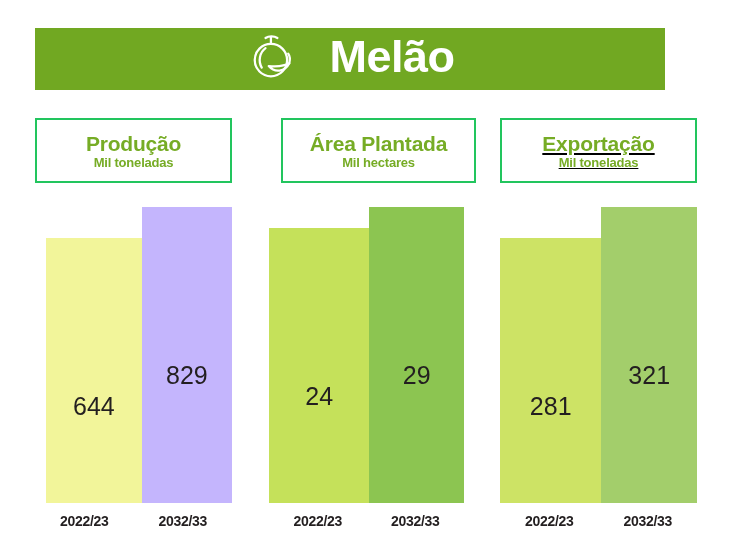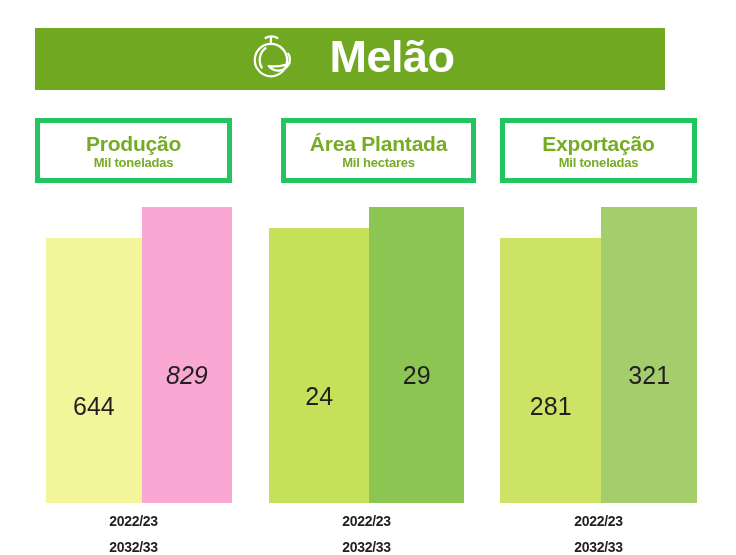--- a/index.html
+++ b/index.html
@@ -20,25 +20,25 @@
   #header-icon{width:54px;height:54px;display:block;}
   #header-title{
     color:#ffffff;font-size:45px;font-weight:600;letter-spacing:-0.5px;
     line-height:1;padding-bottom:5px;
   }
 
   
   .panel{position:absolute;top:118px;}
   #panel-0{left:35px;width:197px;}
   #panel-1{left:269px;width:195px;padding-left:12px;}
-  #panel-2{left:500px;width:197px;}
+  #panel-2{left:500px;width:197px;text-decoration:underline;}
 
   .title-box{
     box-sizing:border-box;
-    border:5px solid #22c55e;
+    border:2px solid #22c55e;
     background:#ffffff;
     height:65px;
     display:flex;flex-direction:column;align-items:center;justify-content:center;
     gap:2px;
   }
   .title-main{
     color:#76ac25;font-size:21px;font-weight:bold;line-height:1;
     letter-spacing:-0.2px;white-space:nowrap;
   }
   .title-sub{
@@ -64,21 +64,20 @@
   }
   .bar-value{
     color:#231f20;font-size:25px;font-weight:normal;line-height:1;
     position:absolute;top:156px;
   }
 
   
   .xlabels{
     position:absolute;top:508px;height:26px;
     display:flex;
-    flex-direction:column;
   }
   #xlabels-0{left:35px;width:197px;}
   #xlabels-1{left:269px;width:195px;}
   #xlabels-2{left:500px;width:197px;}
   .xlabel{
     flex:1;text-align:center;
     color:#231f20;font-size:14px;font-weight:bold;letter-spacing:-0.3px;
     line-height:26px;
   }
 </style>
@@ -120,21 +119,21 @@
     <div class="title-main">Exportação</div>
     <div class="title-sub">Mil toneladas</div>
   </div>
 </div>
 
 <div class="chart" id="chart-0">
   <div class="bars">
     <div class="bar" style="width: 51.5%; height: 89.5%; background: rgb(242, 245, 154); margin-left: 11px;">
       <span class="bar-value">644</span>
     </div>
-    <div class="bar" style="width: 48.5%; height: 100%; background: #f9a8d4; font-style: italic;">
+    <div class="bar" style="width: 48.5%; height: 100%; background: #c4b5fd;">
       <span class="bar-value">829</span>
     </div>
   </div>
 </div>
 
 <div class="chart" id="chart-1">
   <div class="bars">
     <div class="bar" style="width: 51.5%; height: 93%; background: rgb(197, 225, 90);">
       <span class="bar-value">24</span>
     </div>

